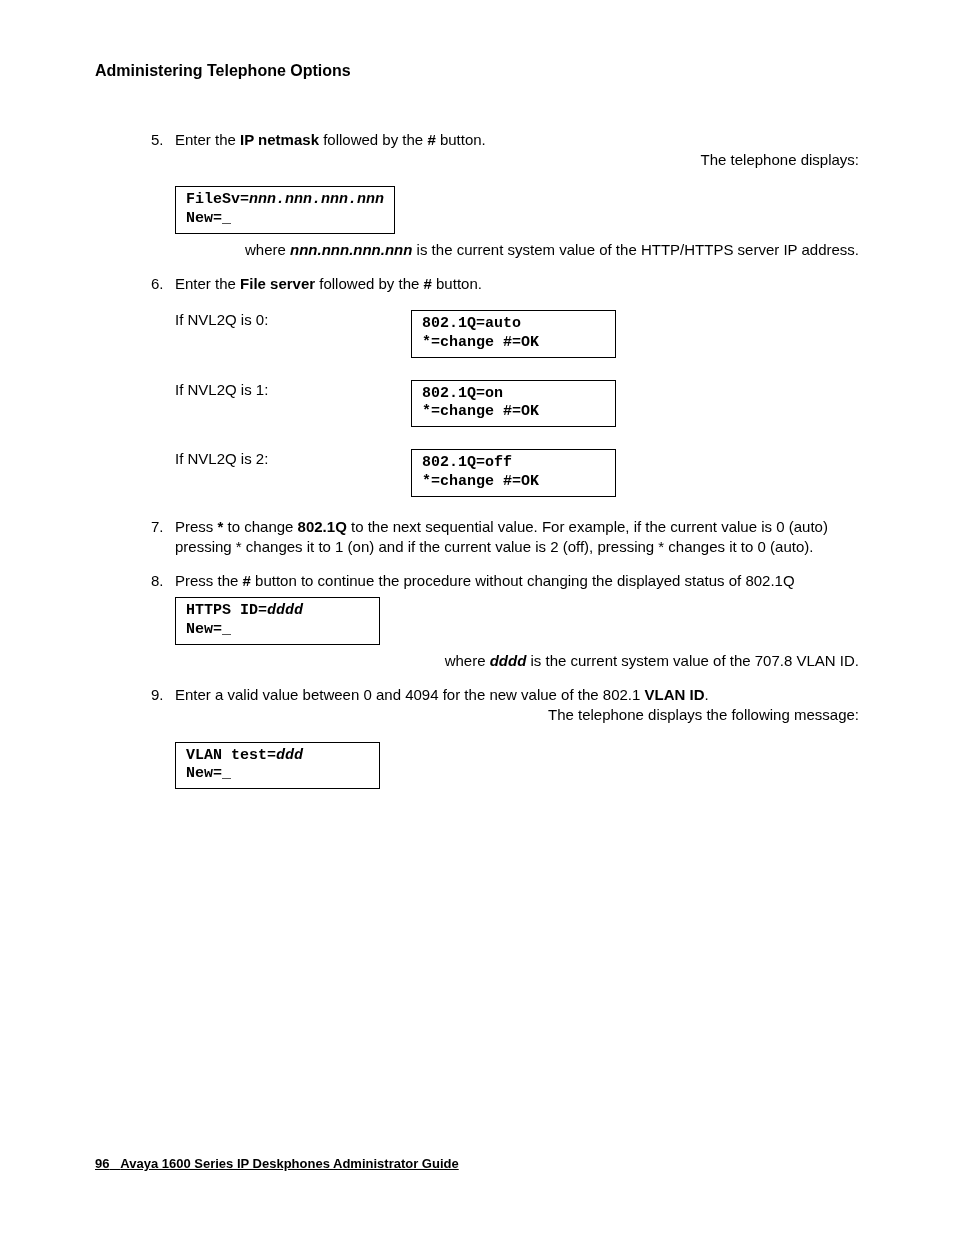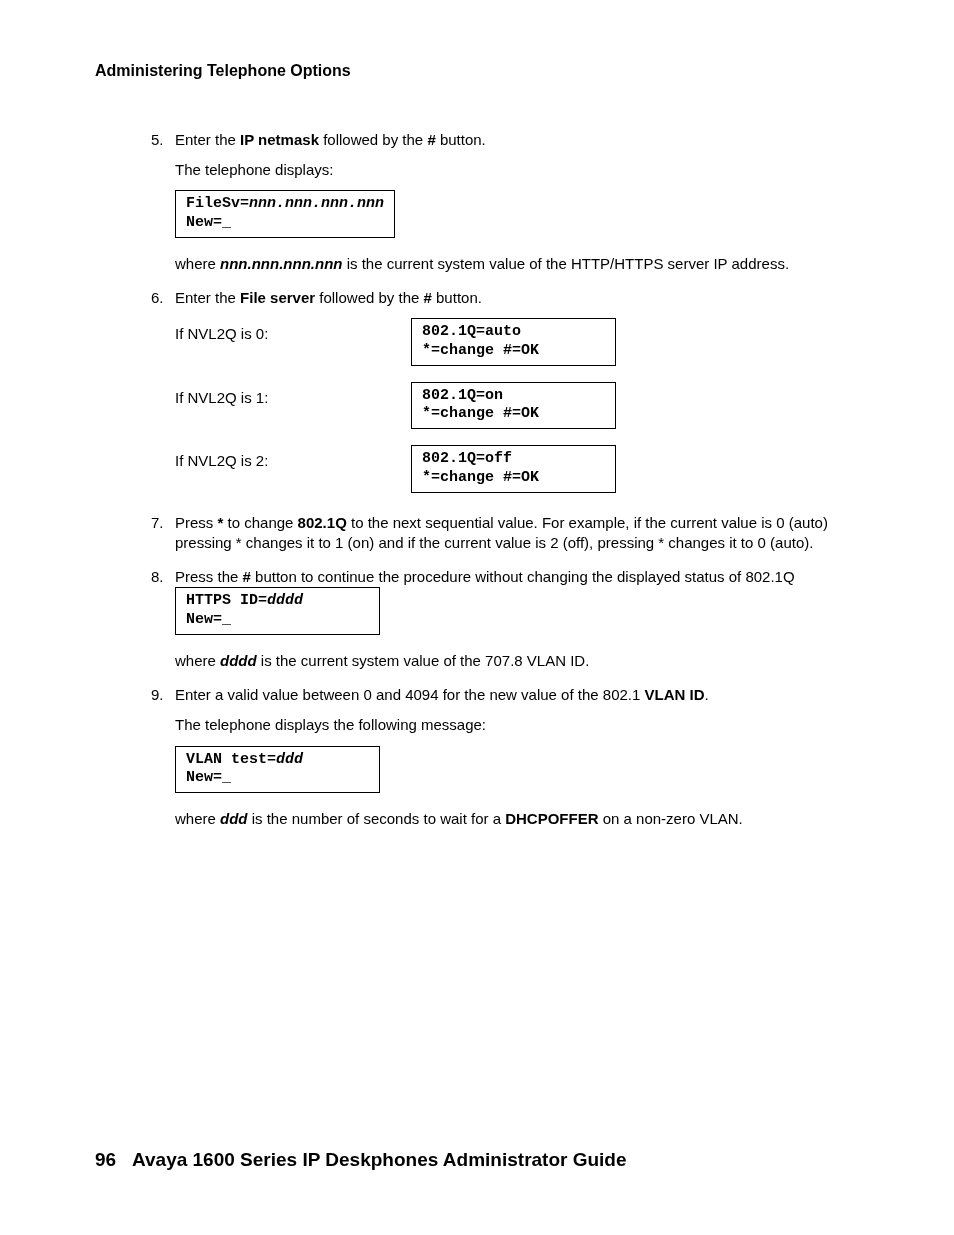--- a/index.html
+++ b/index.html
@@ -28,53 +28,55 @@
     margin-bottom: 14px;
     padding-left: 80px;
     position: relative;
   }
   ol.main > li > .num {
     position: absolute;
     left: 56px;
     top: 0;
   }
   .sub {
-    margin-top: 10px;
     margin-bottom: 10px;
+    text-align: right;
   }
   .dispbox {
     border: 1px solid #000;
     padding: 4px 10px;
     font-family: "Courier New", monospace;
     font-weight: bold;
     font-size: 15px;
     line-height: 1.25;
     display: inline-block;
     min-width: 205px;
     box-sizing: border-box;
+    margin-top: 6px;
     margin-bottom: 6px;
   }
   .dispbox .ital { font-style: italic; }
   .row {
     display: flex;
     align-items: flex-start;
     margin-top: 10px;
     margin-bottom: 10px;
   }
   .row .label {
     width: 236px;
     flex: 0 0 236px;
     padding-top: 6px;
   }
   .footer {
     position: absolute;
     bottom: 62px;
     left: 95px;
-    font-size: 19px;
+    font-size: 13px;
     font-weight: bold;
+    text-decoration: underline;
   }
   b { font-weight: bold; }
 </style>
 </head>
 <body>
 
 <div class="header">Administering Telephone Options</div>
 
 <ol class="main">
 
@@ -148,22 +150,19 @@
   <li>
     <span class="num">9.</span>
     <span>
       <span>Enter a valid value between 0 and 4094 for the new value of the 802.1 </span><b>VLAN ID</b><span>.</span>
     </span>
     <div class="sub">The telephone displays the following message:</div>
     <div class="dispbox">
       <span>VLAN test=</span><span class="ital">ddd</span><br>
       <span>New=_</span>
     </div>
-    <div class="sub">
-      <span>where </span><b><i>ddd</i></b><span> is the number of seconds to wait for a </span><b>DHCPOFFER</b><span> on a non-zero VLAN.</span>
-    </div>
   </li>
 
 </ol>
 
 <div class="footer">
   <span>96</span>&nbsp;&nbsp;&nbsp;<span>Avaya 1600 Series IP Deskphones Administrator Guide</span>
 </div>
 
 </body></html>

